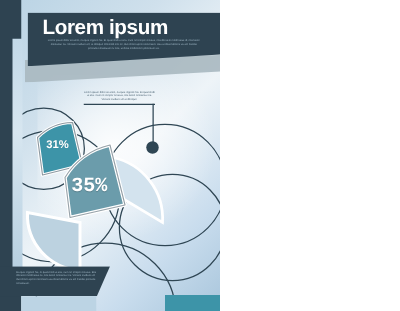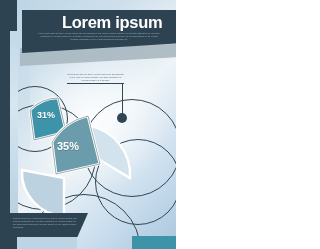--- a/index.html
+++ b/index.html
@@ -72,21 +72,20 @@
   .title {
     position: absolute;
     left: 12px; top: 3px;
     width: 132px;
     color: #ffffff;
     font-size: 16.5px;
     font-weight: bold;
     letter-spacing: -0.3px;
     line-height: 18px;
     white-space: nowrap;
-    margin-left: 28px;
   }
   .header-sub {
     position: absolute;
     left: 15px; top: 22px;
     width: 124px;
     color: #9fb6c4;
     font-size: 2.1px;
     line-height: 2.9px;
     text-align: center;
   }
@@ -137,21 +136,22 @@
     color: #ffffff;
     font-weight: bold;
     text-shadow: 0 0.5px 0.6px rgba(0,0,0,0.18);
   }
   .label-25 {
     left: 37px; top: 110px;
     font-size: 9px;
   }
   .label-35 {
     left: 57px; top: 140px;
-    font-size: 11px;
+    font-size: 16px;
+    font-family: Liberation Mono, monospace;
   }
 
   
   .bottom-box {
     position: absolute;
     left: 0px; top: 213px;
     width: 88px; height: 24px;
     background: #2e4351;
     clip-path: polygon(0% 0%, 100% 0%, 88% 100%, 0% 100%);
   }

